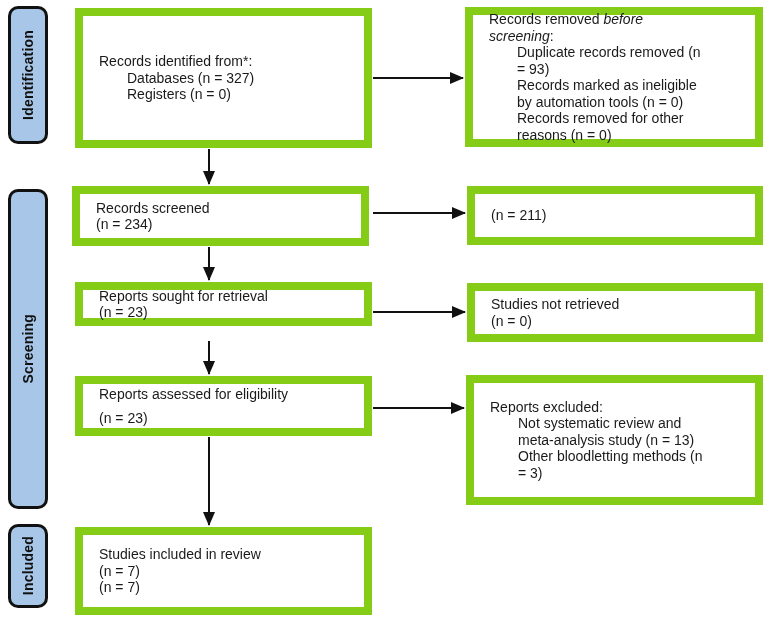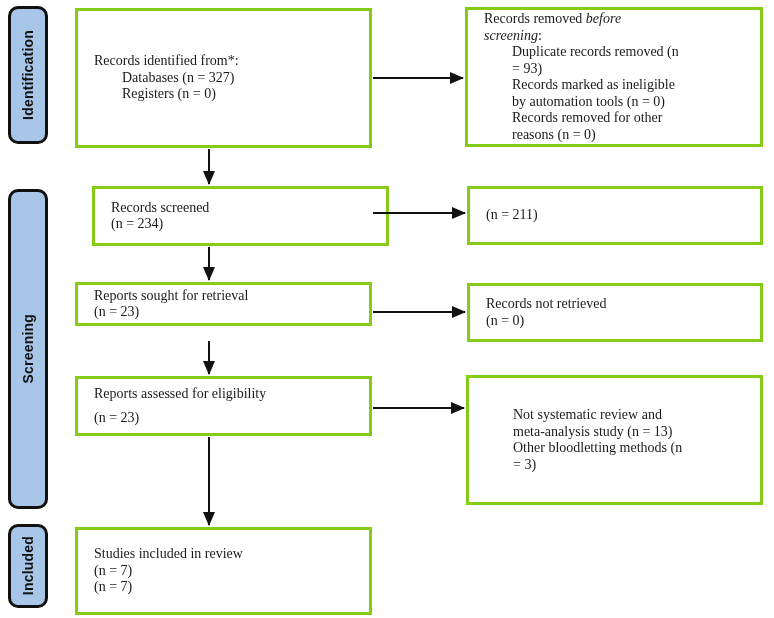--- a/index.html
+++ b/index.html
@@ -29,37 +29,36 @@
     transform: rotate(180deg);
     font-size: 14px;
     font-weight: bold;
     color: #111111;
     letter-spacing: 0.2px;
     white-space: nowrap;
   }
   .flowbox {
     position: absolute;
     background: #ffffff;
-    border: 3px solid #84cc16;
+    border: 8px solid #84cc16;
     box-sizing: border-box;
     display: flex;
     flex-direction: column;
     justify-content: center;
     padding-left: 16px;
     padding-right: 4px;
     font-size: 14px;
     line-height: 16.5px;
-    font-family: Liberation Serif, serif;
   }
   .flowbox .line { white-space: nowrap; }
   .flowbox .line.ind { margin-left: 28px; }
   .flowbox .line em { font-style: italic; }
   
   .b-identified { left: 75px; top: 8px;   width: 297px; height: 140px; }
-  .b-screened   { left: 92px; top: 186px; width: 297px; height: 60px; }
+  .b-screened   { left: 72px; top: 186px; width: 297px; height: 60px; }
   .b-sought     { left: 75px; top: 282px; width: 297px; height: 44px; }
   .b-assessed   { left: 75px; top: 376px; width: 297px; height: 60px; gap: 7px; }
   .b-included   { left: 75px; top: 527px; width: 297px; height: 88px; }
   
   .b-removed        { left: 465px; top: 7px;   width: 298px; height: 140px; }
   .b-excluded       { left: 467px; top: 186px; width: 296px; height: 59px; }
   .b-notretrieved   { left: 467px; top: 283px; width: 296px; height: 59px; }
   .b-repexcluded    { left: 466px; top: 375px; width: 297px; height: 130px; }
   
   .s-identification { top: 6px;   height: 138px; }
@@ -112,24 +111,25 @@
       <div class="line ind"><span>= 93)</span></div>
       <div class="line ind"><span>Records marked as ineligible</span></div>
       <div class="line ind"><span>by automation tools (n = 0)</span></div>
       <div class="line ind"><span>Records removed for other</span></div>
       <div class="line ind"><span>reasons (n = 0)</span></div>
     </div>
   <div class="flowbox b-excluded">
       <div class="line"><span>(n = 211)</span></div>
     </div>
   <div class="flowbox b-notretrieved">
-      <div class="line"><span>Records not retrieved</span></div>
+      <div class="line"><span>Studies not retrieved</span></div>
       <div class="line"><span>(n = 0)</span></div>
     </div>
   <div class="flowbox b-repexcluded">
+      <div class="line"><span>Reports excluded:</span></div>
       <div class="line ind"><span>Not systematic review and</span></div>
       <div class="line ind"><span>meta-analysis study (n = 13)</span></div>
       <div class="line ind"><span>Other bloodletting methods (n</span></div>
       <div class="line ind"><span>= 3)</span></div>
     </div>
 
   <svg class="arrows" width="774" height="618" viewBox="0 0 774 618">
     <defs>
       <marker id="ah" markerUnits="userSpaceOnUse" markerWidth="14" markerHeight="12" refX="13" refY="6" orient="auto">
         <path d="M0,0 L14,6 L0,12 Z" fill="#111111"></path>

